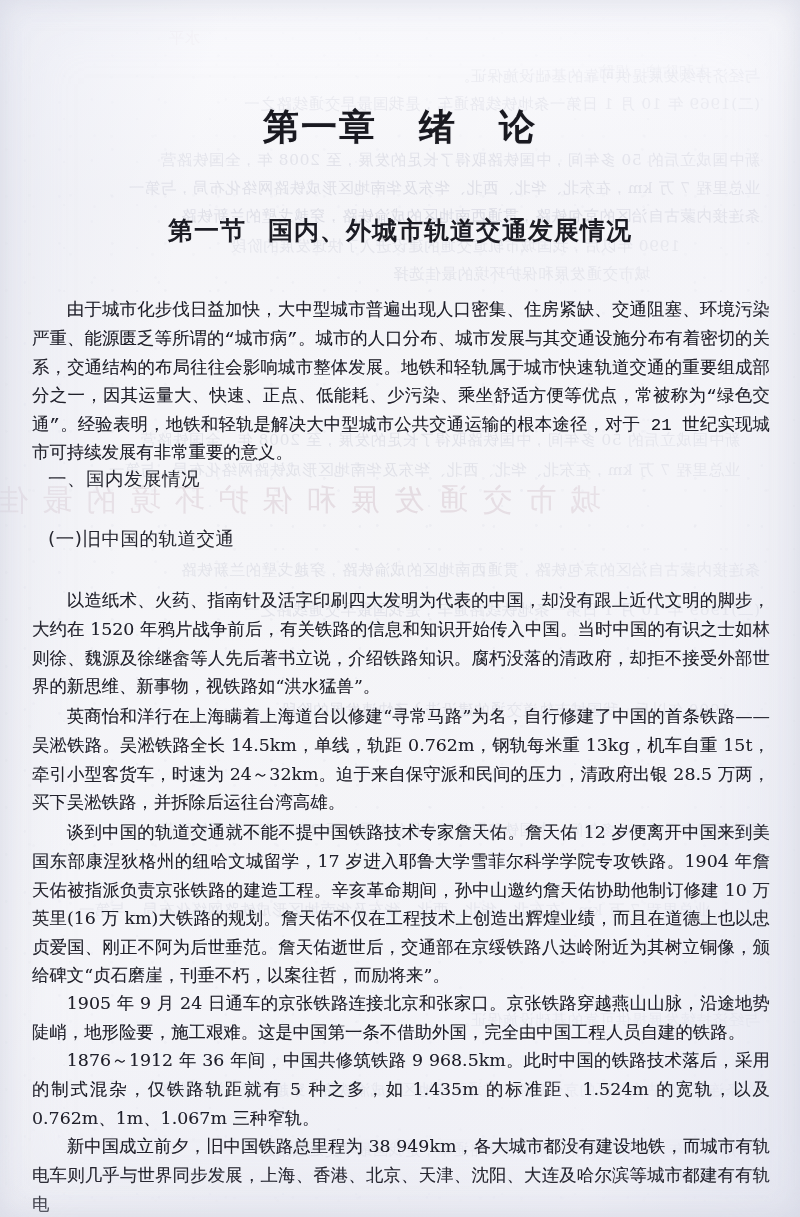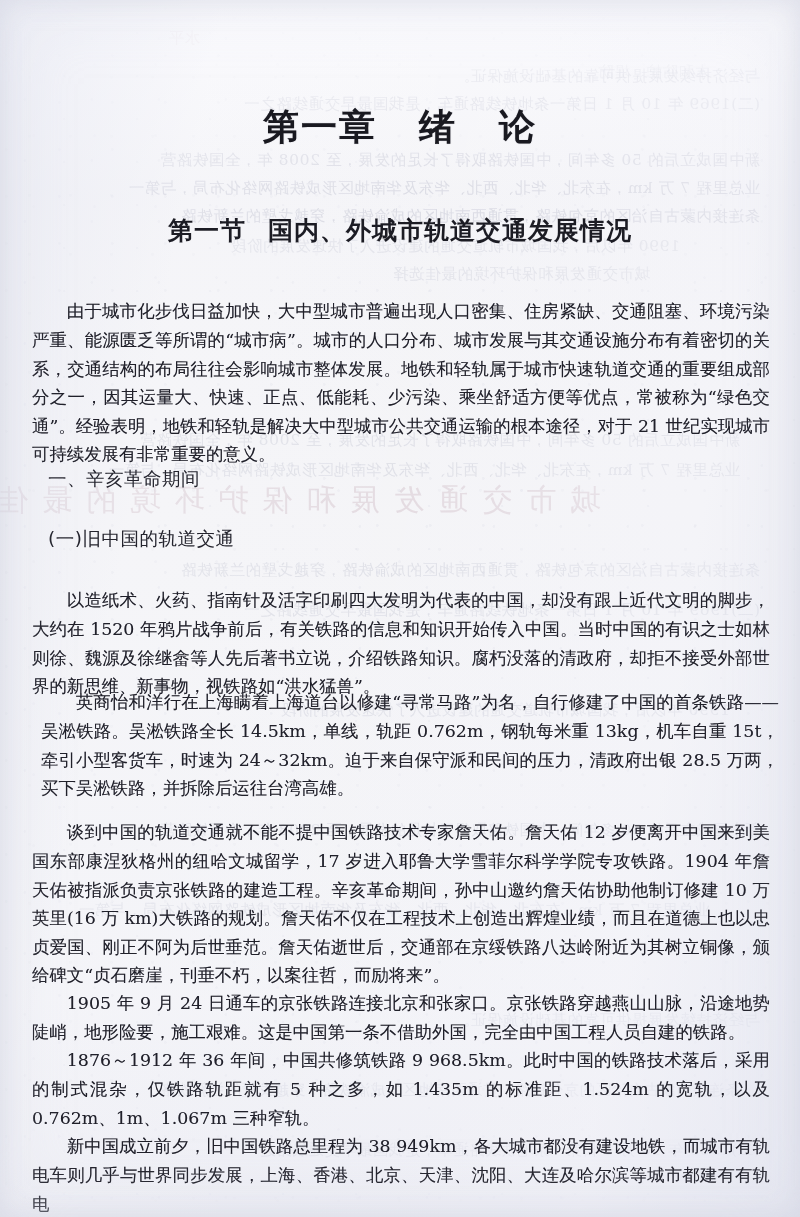--- a/index.html
+++ b/index.html
@@ -167,29 +167,29 @@
 
   <div class="paper-noise"></div>
   <div class="paper-tint"></div>
 
   <div class="content">
 
     <div class="chapter-title"><span>第一章</span><span class="gap"></span><span>绪</span><span class="gap"></span><span>论</span></div>
 
     <div class="section-title"><span>第一节</span><span class="gap"></span><span>国内、外城市轨道交通发展情况</span></div>
 
-    <p class="para" style="top:280px;">由于城市化步伐日益加快，大中型城市普遍出现人口密集、住房紧缺、交通阻塞、环境污染严重、能源匮乏等所谓的“城市病”。城市的人口分布、城市发展与其交通设施分布有着密切的关系，交通结构的布局往往会影响城市整体发展。地铁和轻轨属于城市快速轨道交通的重要组成部分之一，因其运量大、快速、正点、低能耗、少污染、乘坐舒适方便等优点，常被称为“绿色交通”。经验表明，地铁和轻轨是解决大中型城市公共交通运输的根本途径，对于 21 世纪实现城市可持续发展有非常重要的意义。</p>
-
-    <div class="heading-l1" style="top:466px;">一、辛亥革命期间</div>
+    <p class="para" style="top:280px;font-family:Liberation Mono, monospace;">由于城市化步伐日益加快，大中型城市普遍出现人口密集、住房紧缺、交通阻塞、环境污染严重、能源匮乏等所谓的“城市病”。城市的人口分布、城市发展与其交通设施分布有着密切的关系，交通结构的布局往往会影响城市整体发展。地铁和轻轨属于城市快速轨道交通的重要组成部分之一，因其运量大、快速、正点、低能耗、少污染、乘坐舒适方便等优点，常被称为“绿色交通”。经验表明，地铁和轻轨是解决大中型城市公共交通运输的根本途径，对于 21 世纪实现城市可持续发展有非常重要的意义。</p>
+
+    <div class="heading-l1" style="top:466px;">一、国内发展情况</div>
 
     <div class="heading-l2" style="top:526px;">(一)旧中国的轨道交通</div>
 
     <p class="para" style="top:569px;">以造纸术、火药、指南针及活字印刷四大发明为代表的中国，却没有跟上近代文明的脚步，大约在 1520 年鸦片战争前后，有关铁路的信息和知识开始传入中国。当时中国的有识之士如林则徐、魏源及徐继畲等人先后著书立说，介绍铁路知识。腐朽没落的清政府，却拒不接受外部世界的新思维、新事物，视铁路如“洪水猛兽”。</p>
 
-    <p class="para" style="top:671px;margin-left:9px;">英商怡和洋行在上海瞒着上海道台以修建“寻常马路”为名，自行修建了中国的首条铁路——吴淞铁路。吴淞铁路全长 14.5km，单线，轨距 0.762m，钢轨每米重 13kg，机车自重 15t，牵引小型客货车，时速为 24～32km。迫于来自保守派和民间的压力，清政府出银 28.5 万两，买下吴淞铁路，并拆除后运往台湾高雄。</p>
+    <p class="para" style="top:685px;">英商怡和洋行在上海瞒着上海道台以修建“寻常马路”为名，自行修建了中国的首条铁路——吴淞铁路。吴淞铁路全长 14.5km，单线，轨距 0.762m，钢轨每米重 13kg，机车自重 15t，牵引小型客货车，时速为 24～32km。迫于来自保守派和民间的压力，清政府出银 28.5 万两，买下吴淞铁路，并拆除后运往台湾高雄。</p>
 
     <p class="para" style="top:801px;">谈到中国的轨道交通就不能不提中国铁路技术专家詹天佑。詹天佑 12 岁便离开中国来到美国东部康涅狄格州的纽哈文城留学，17 岁进入耶鲁大学雪菲尔科学学院专攻铁路。1904 年詹天佑被指派负责京张铁路的建造工程。辛亥革命期间，孙中山邀约詹天佑协助他制订修建 10 万英里(16 万 km)大铁路的规划。詹天佑不仅在工程技术上创造出辉煌业绩，而且在道德上也以忠贞爱国、刚正不阿为后世垂范。詹天佑逝世后，交通部在京绥铁路八达岭附近为其树立铜像，颁给碑文“贞石磨崖，刊垂不朽，以案往哲，而励将来”。</p>
 
     <p class="para" style="top:972px;">1905 年 9 月 24 日通车的京张铁路连接北京和张家口。京张铁路穿越燕山山脉，沿途地势陡峭，地形险要，施工艰难。这是中国第一条不借助外国，完全由中国工程人员自建的铁路。</p>
 
     <p class="para" style="top:1029px;">1876～1912 年 36 年间，中国共修筑铁路 9 968.5km。此时中国的铁路技术落后，采用的制式混杂，仅铁路轨距就有 5 种之多，如 1.435m 的标准距、1.524m 的宽轨，以及 0.762m、1m、1.067m 三种窄轨。</p>
 
     <p class="para" style="top:1115px;">新中国成立前夕，旧中国铁路总里程为 38 949km，各大城市都没有建设地铁，而城市有轨电车则几乎与世界同步发展，上海、香港、北京、天津、沈阳、大连及哈尔滨等城市都建有有轨电</p>
 
   </div>

